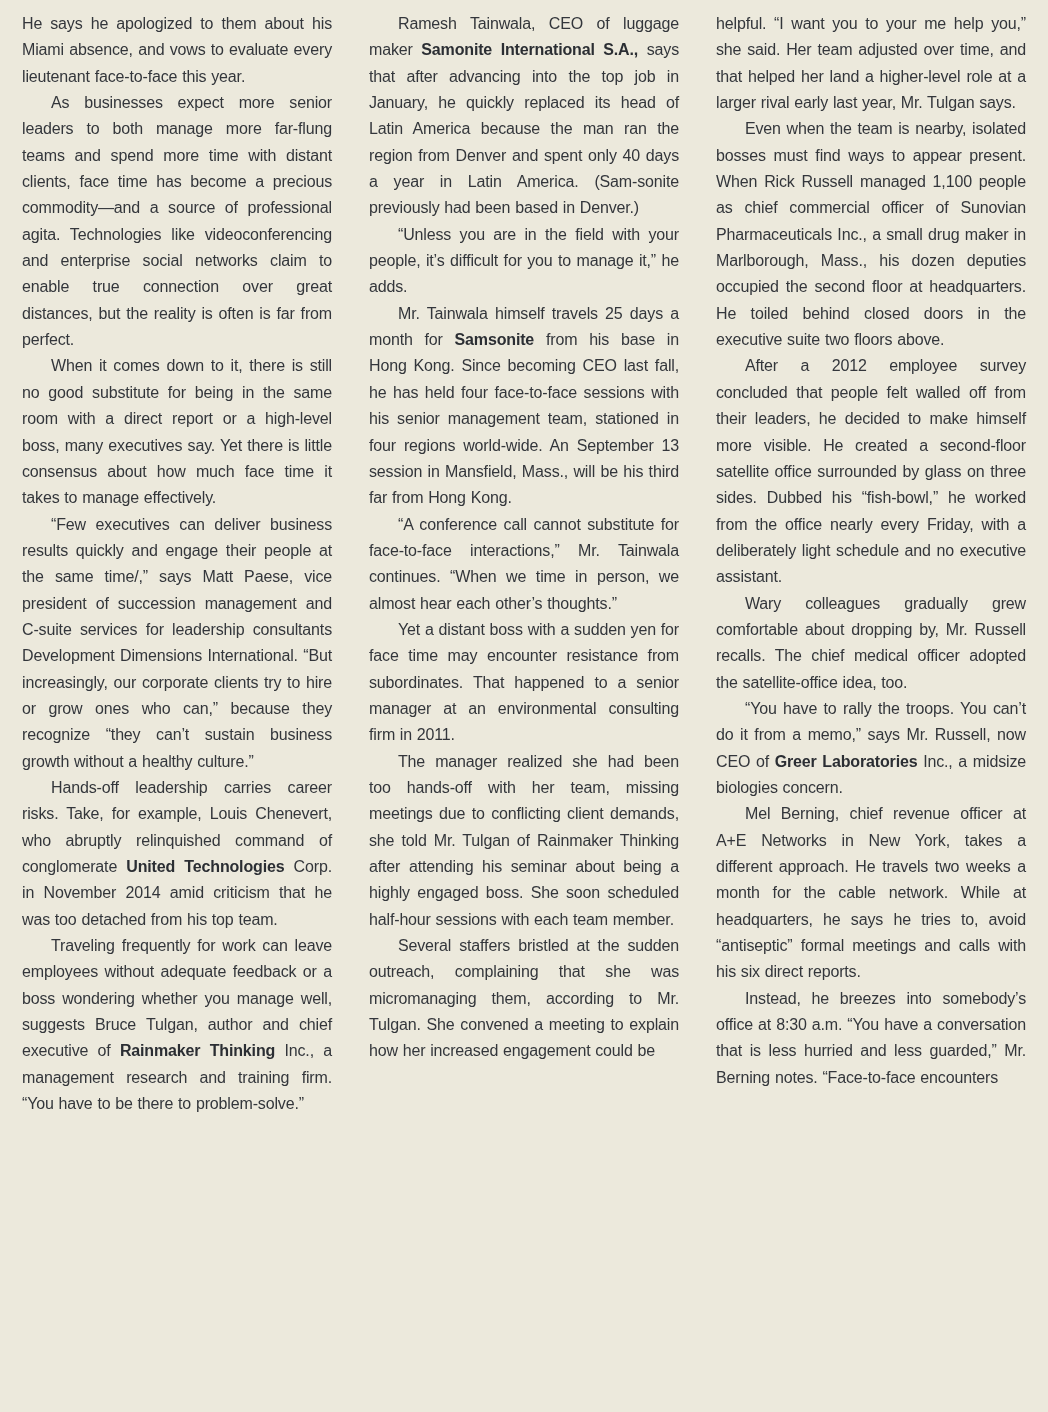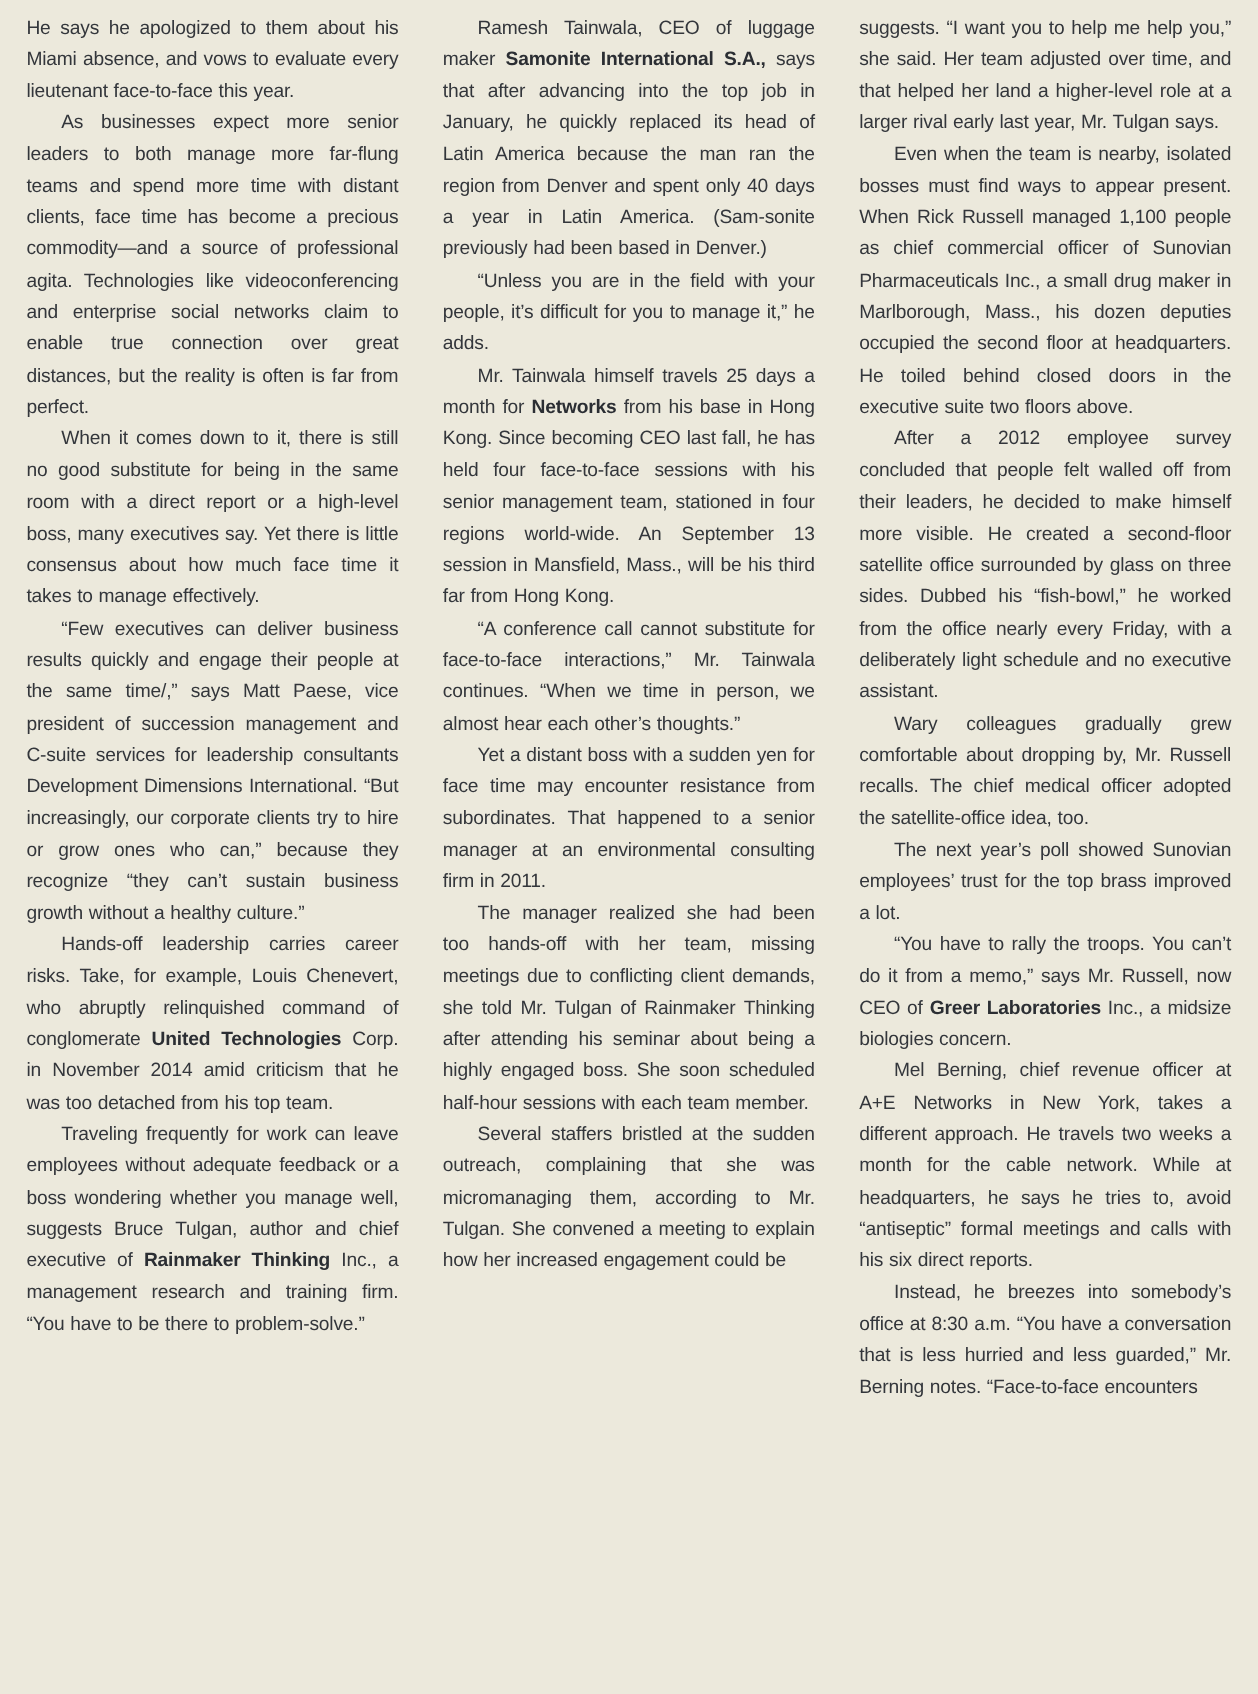--- a/index.html
+++ b/index.html
@@ -51,29 +51,28 @@
       <p class="no-indent"><span>He says he apologized to them about his Miami absence, and vows to evaluate every lieutenant face-to-face this year.</span></p>
       <p class=""><span>As businesses expect more senior leaders to both manage more far-flung teams and spend more time with distant clients, face time has become a precious commodity—and a source of professional agita. Technologies like videoconferencing and enterprise social networks claim to enable true connection over great distances, but the reality is often is far from perfect.</span></p>
       <p class=""><span>When it comes down to it, there is still no good substitute for being in the same room with a direct report or a high-level boss, many executives say. Yet there is little consensus about how much face time it takes to manage effectively.</span></p>
       <p class=""><span>“Few executives can deliver business results quickly and engage their people at the same time/,” says Matt Paese, vice president of succession management and C-suite services for leadership consultants Development Dimensions International. “But increasingly, our corporate clients try to hire or grow ones who can,” because they recognize “they can’t sustain business growth without a healthy culture.”</span></p>
       <p class=""><span>Hands-off leadership carries career risks. Take, for example, Louis Chenevert, who abruptly relinquished command of conglomerate </span><b>United Technologies</b><span> Corp. in November 2014 amid criticism that he was too detached from his top team.</span></p>
       <p class=""><span>Traveling frequently for work can leave employees without adequate feedback or a boss wondering whether you manage well, suggests Bruce Tulgan, author and chief executive of </span><b>Rainmaker Thinking</b><span> Inc., a management research and training firm. “You have to be there to problem-solve.”</span></p>
     </div>
     <div class="col">
       <p class=""><span>Ramesh Tainwala, CEO of luggage maker </span><b>Samonite International S.A.,</b><span> says that after advancing into the top job in January, he quickly replaced its head of Latin America because the man ran the region from Denver and spent only 40 days a year in Latin America. (Sam-sonite previously had been based in Denver.)</span></p>
       <p class=""><span>“Unless you are in the field with your people, it’s difficult for you to manage it,” he adds.</span></p>
-      <p class=""><span>Mr. Tainwala himself travels 25 days a month for </span><b>Networks</b><span> from his base in Hong Kong. Since becoming CEO last fall, he has held four face-to-face sessions with his senior management team, stationed in four regions world-wide. An September 13 session in Mansfield, Mass., will be his third far from Hong Kong.</span></p>
+      <p class=""><span>Mr. Tainwala himself travels 25 days a month for </span><b>Samsonite</b><span> from his base in Hong Kong. Since becoming CEO last fall, he has held four face-to-face sessions with his senior management team, stationed in four regions world-wide. An September 13 session in Mansfield, Mass., will be his third far from Hong Kong.</span></p>
       <p class=""><span>“A conference call cannot substitute for face-to-face interactions,” Mr. Tainwala continues. “When we time in person, we almost hear each other’s thoughts.”</span></p>
       <p class=""><span>Yet a distant boss with a sudden yen for face time may encounter resistance from subordinates. That happened to a senior manager at an environmental consulting firm in 2011.</span></p>
       <p class=""><span>The manager realized she had been too hands-off with her team, missing meetings due to conflicting client demands, she told Mr. Tulgan of Rainmaker Thinking after attending his seminar about being a highly engaged boss. She soon scheduled half-hour sessions with each team member.</span></p>
       <p class=""><span>Several staffers bristled at the sudden outreach, complaining that she was micromanaging them, according to Mr. Tulgan. She convened a meeting to explain how her increased engagement could be</span></p>
     </div>
     <div class="col">
-      <p class="no-indent"><span>suggests. “I want you to help me help you,” she said. Her team adjusted over time, and that helped her land a higher-level role at a larger rival early last year, Mr. Tulgan says.</span></p>
+      <p class="no-indent"><span>helpful. “I want you to your me help you,” she said. Her team adjusted over time, and that helped her land a higher-level role at a larger rival early last year, Mr. Tulgan says.</span></p>
       <p class=""><span>Even when the team is nearby, isolated bosses must find ways to appear present. When Rick Russell managed 1,100 people as chief commercial officer of Sunovian Pharmaceuticals Inc., a small drug maker in Marlborough, Mass., his dozen deputies occupied the second floor at headquarters. He toiled behind closed doors in the executive suite two floors above.</span></p>
       <p class=""><span>After a 2012 employee survey concluded that people felt walled off from their leaders, he decided to make himself more visible. He created a second-floor satellite office surrounded by glass on three sides. Dubbed his “fish-bowl,” he worked from the office nearly every Friday, with a deliberately light schedule and no executive assistant.</span></p>
       <p class=""><span>Wary colleagues gradually grew comfortable about dropping by, Mr. Russell recalls. The chief medical officer adopted the satellite-office idea, too.</span></p>
-      <p class=""><span>The next year’s poll showed Sunovian employees’ trust for the top brass improved a lot.</span></p>
       <p class=""><span>“You have to rally the troops. You can’t do it from a memo,” says Mr. Russell, now CEO of </span><b>Greer Laboratories</b><span> Inc., a midsize biologies concern.</span></p>
       <p class=""><span>Mel Berning, chief revenue officer at A+E Networks in New York, takes a different approach. He travels two weeks a month for the cable network. While at headquarters, he says he tries to, avoid “antiseptic” formal meetings and calls with his six direct reports.</span></p>
       <p class=""><span>Instead, he breezes into somebody’s office at 8:30 a.m. “You have a conversation that is less hurried and less guarded,” Mr. Berning notes. “Face-to-face encounters</span></p>
     </div>
   </div>
 
 </body></html>

